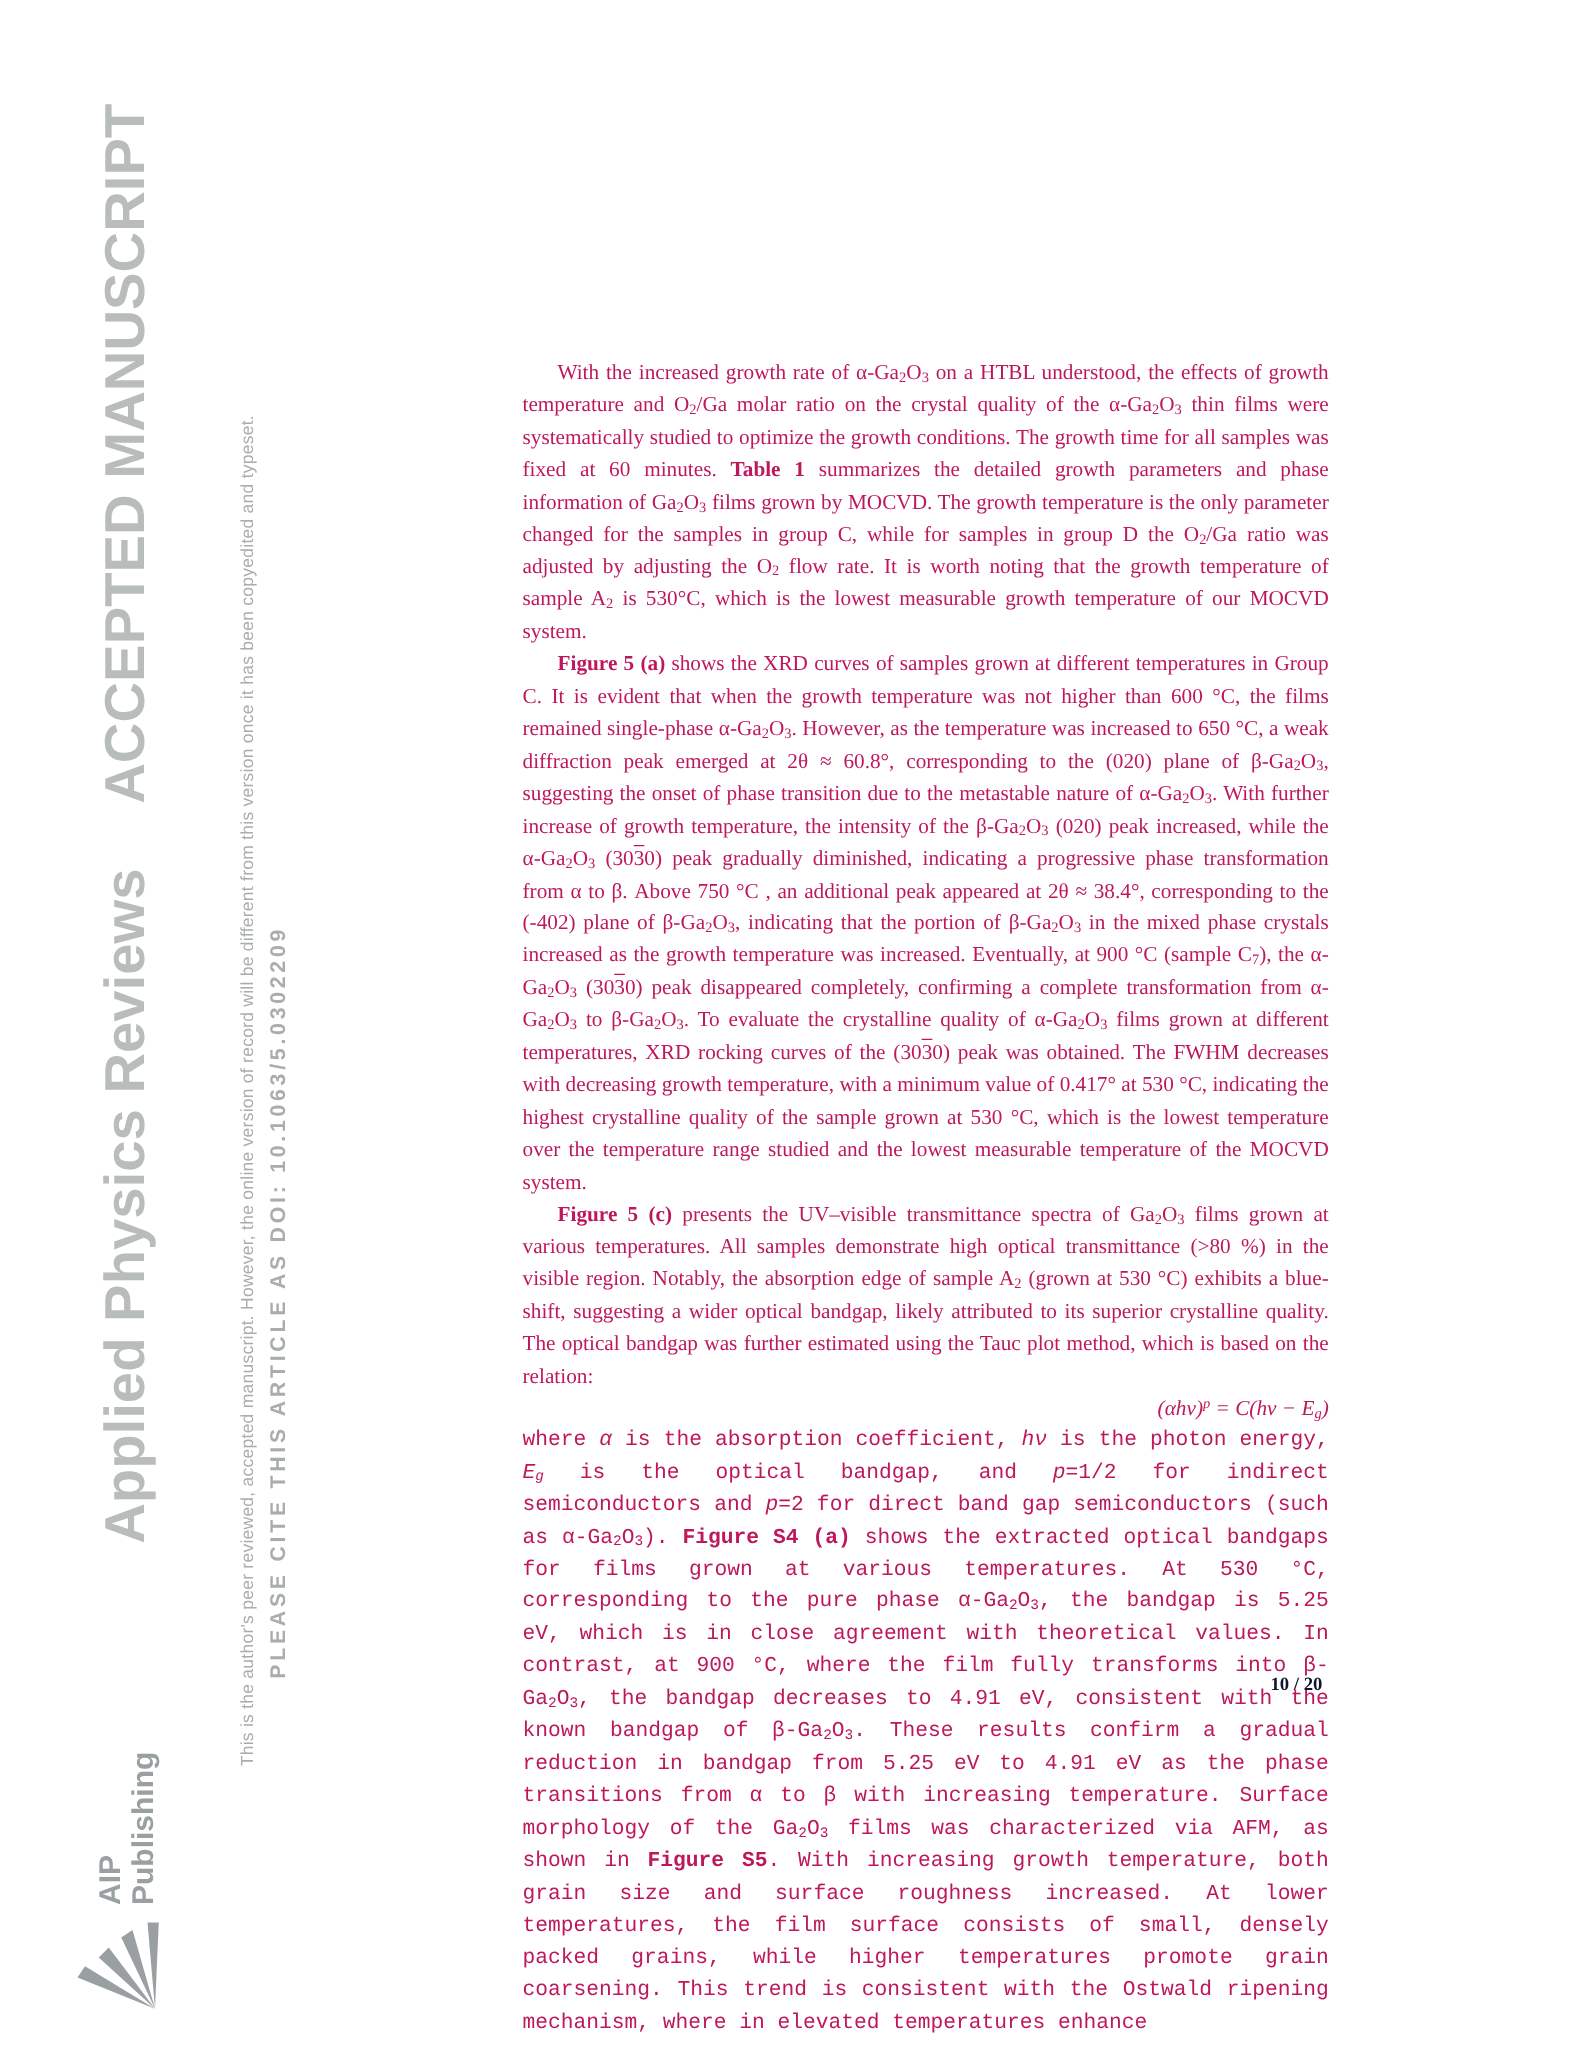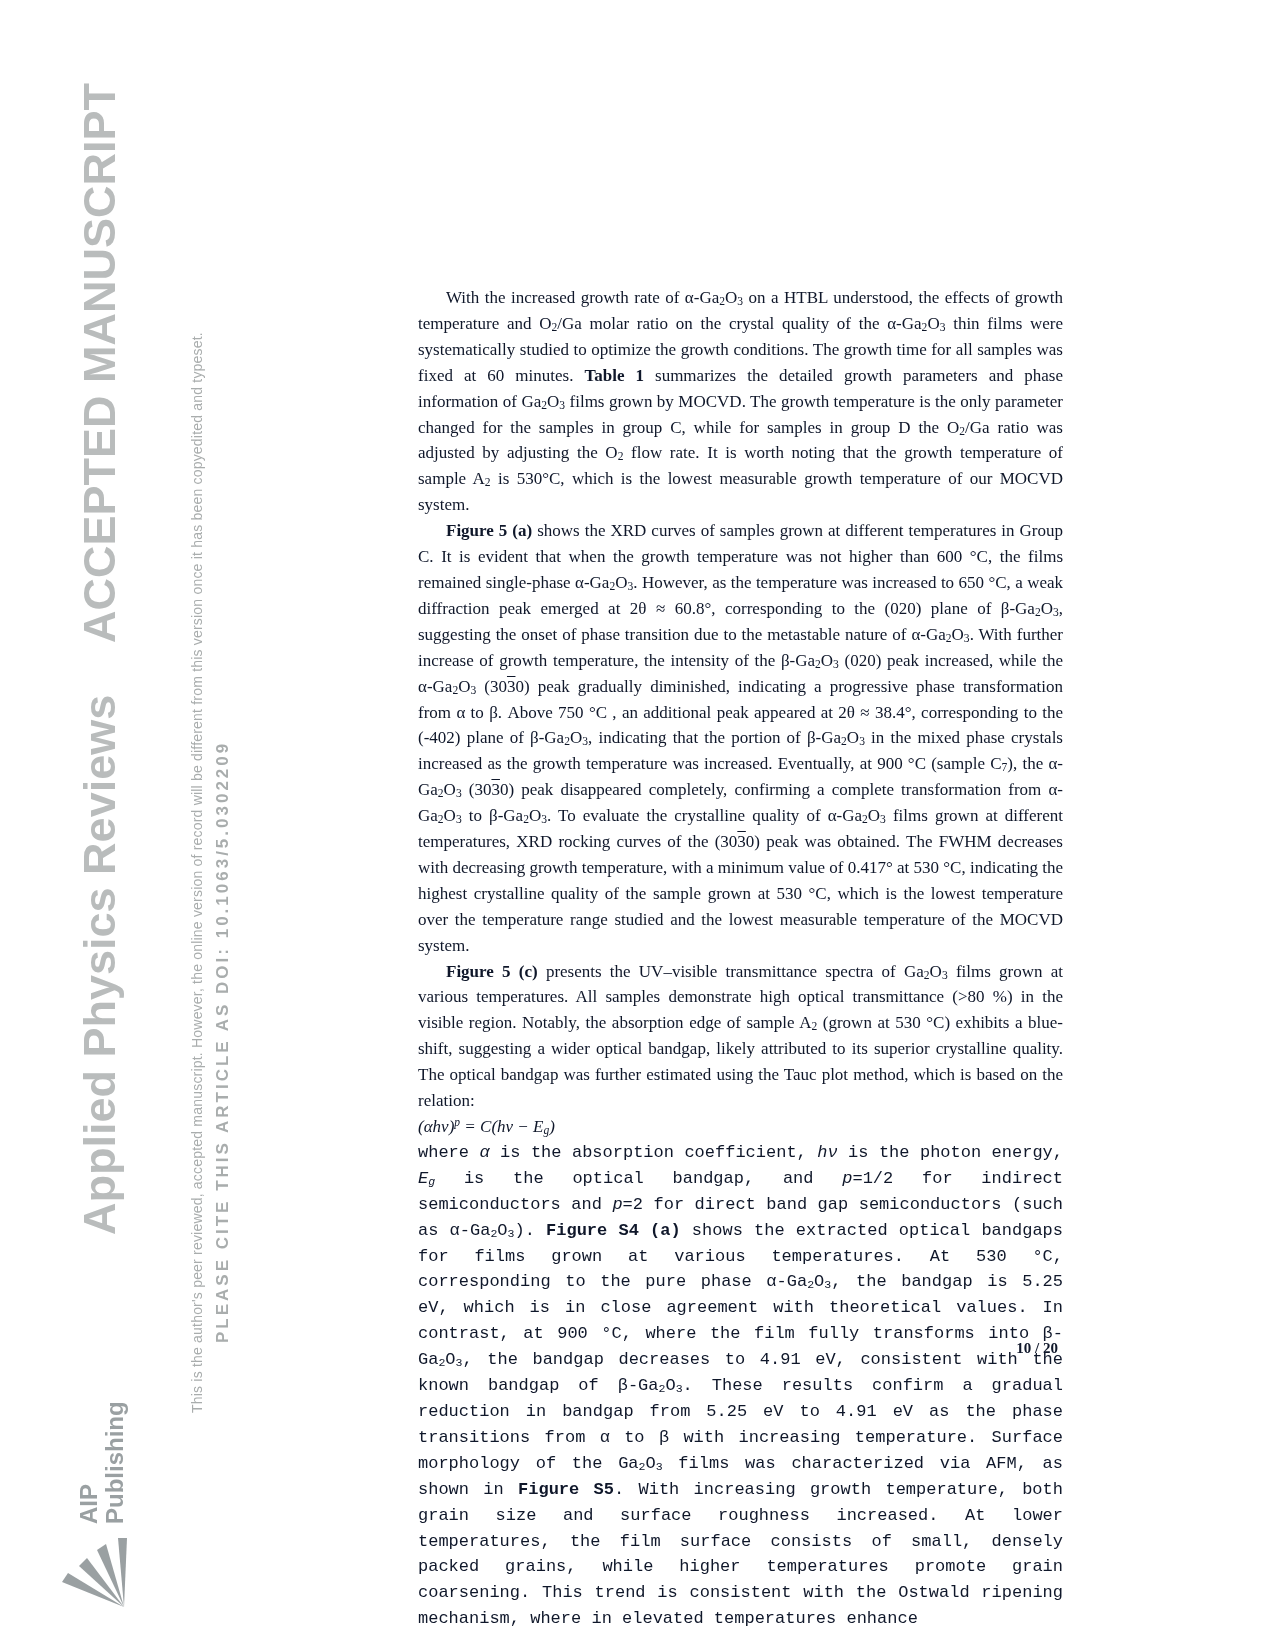--- a/index.html
+++ b/index.html
@@ -27,25 +27,25 @@
     letter-spacing:0.2px;
   }
   .disclaimer{left:189px;top:1413px;}
   .cite{
     left:213px;top:1343px;font-family:"Liberation Sans", sans-serif;
     font-weight:bold;font-size:17px;letter-spacing:3px;color:#a9adad;
   }
   
   .body-text{
     position:absolute;left:418px;top:285px;width:645px;
-    font-size:17px;line-height:25.9px;color:#0f172a;text-align:justify;
+    font-size:17px;line-height:25.9px;color:#be185d;text-align:justify;
   }
   .para{margin:0;text-indent:28px;}
   .para.noindent{text-indent:0;font-family:Liberation Mono, monospace;}
-  .equation{margin:0;text-align:left;text-indent:0;}
+  .equation{margin:0;text-align:right;text-indent:0;}
   .b{font-weight:bold;}
   .i{font-style:italic;}
   .ov{text-decoration:overline;}
   sub,sup{font-size:68%;line-height:0;}
   sub{vertical-align:-0.2em;}
   sup{vertical-align:0.5em;}
   .page-num{
     position:absolute;left:418px;top:1340px;width:640px;text-align:right;
     font-size:15px;font-weight:bold;color:#0f172a;
   }

